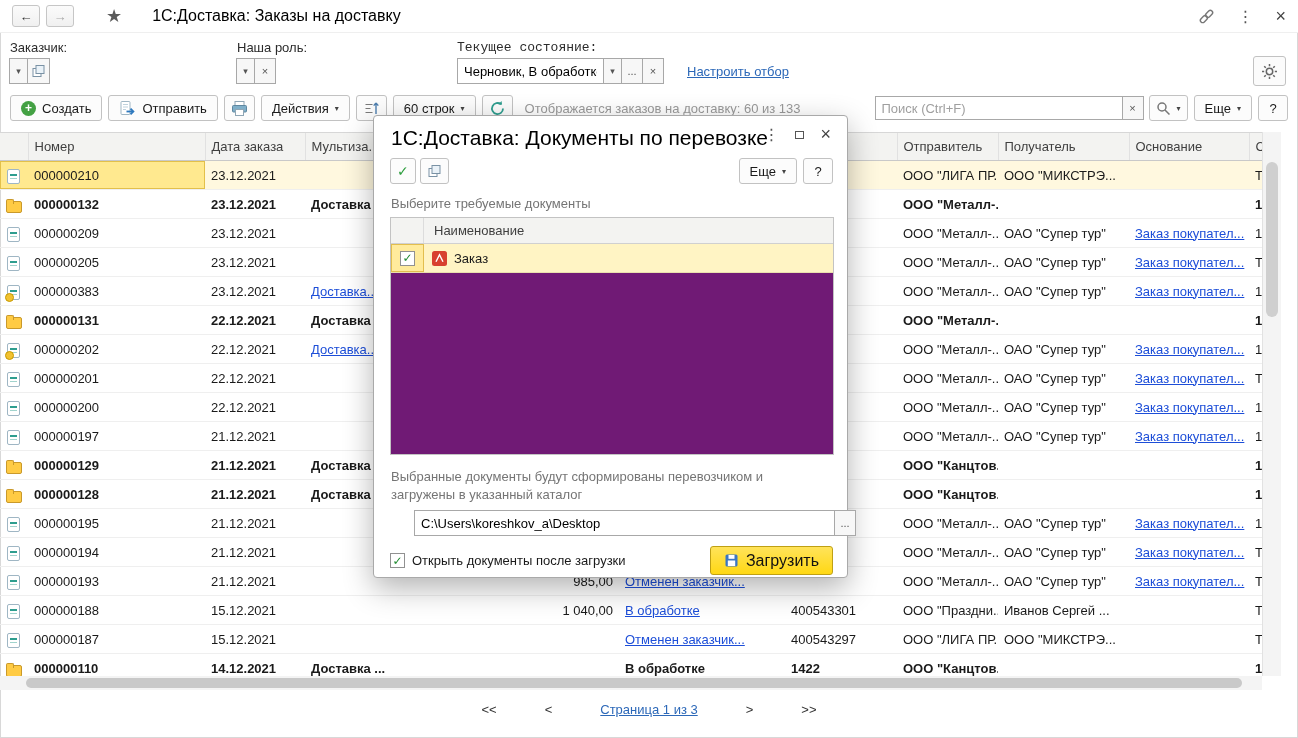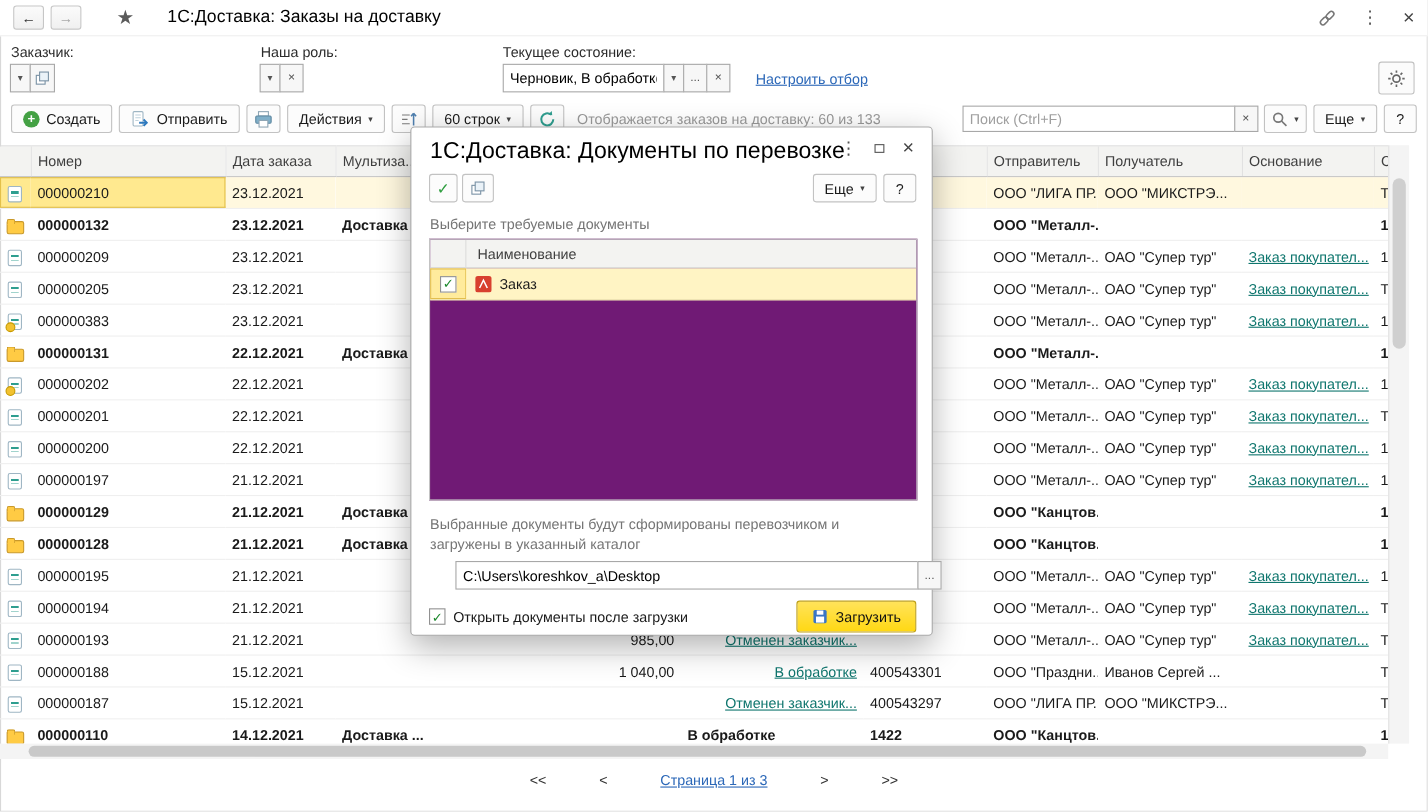--- a/index.html
+++ b/index.html
@@ -70,21 +70,21 @@
     white-space:nowrap; overflow:hidden; vertical-align:middle; }
   td.c-ic { padding:0 0 0 7px; }
   td.c-sum { text-align:right; }
   td.c-tail { padding:0 2px; }
   .trow.bold td { font-weight:bold; }
   .trow.selected td { background:#FFF8DF; }
   .trow.selected td.c-ic, .trow.selected td.c-num { background:#FFE98F;
     box-shadow: inset 0 1px 0 #E3C04A, inset 0 -1px 0 #E3C04A; }
   .trow.selected td.c-ic { box-shadow: inset 0 1px 0 #E3C04A, inset 0 -1px 0 #E3C04A, inset 1px 0 0 #E3C04A; }
   .trow.selected td.c-num { box-shadow: inset 0 1px 0 #E3C04A, inset 0 -1px 0 #E3C04A, inset -1px 0 0 #E3C04A; }
-  .cell-link { color:#0f766e; text-decoration:underline; cursor:pointer;text-align:right; }
+  .cell-link { color:#1d4ed8; text-decoration:underline; cursor:pointer; }
 
   
   .ric { display:inline-block; width:14px; height:14px; position:relative; vertical-align:middle; }
   .ic-doc::before, .ic-docflag::before { content:""; position:absolute; left:1px; top:0;
     width:11px; height:13px; border:1px solid #9FB6C4; border-radius:2px; background-color:#fff;
     background-image:linear-gradient(to bottom, transparent 4px, #2E9E8F 4px, #2E9E8F 6px,
       transparent 6px, transparent 8px, rgba(46,158,143,.45) 8px, rgba(46,158,143,.45) 9px, transparent 9px);
     background-size:7px 13px; background-position:2px 0; background-repeat:no-repeat; }
   .ic-docflag::after { content:""; position:absolute; left:-1px; top:8px; width:7px; height:7px;
     background:#F2C230; border:1px solid #C79A00; border-radius:50%; }
@@ -130,21 +130,21 @@
         display:inline-flex; align-items:center; justify-content:center; cursor:pointer; }
   .cb .mark { font-size:12px; font-weight:bold; color:#1F8A2F; line-height:1; }
   .doclabel { margin-left:7px; }
   .pdfic { margin-left:8px; display:flex; }
   .dlg-note { position:absolute; left:17px; top:352px; width:436px; color:#757575; line-height:18px; }
   .dlg-pathrow { position:absolute; left:16px; top:394px; display:flex;margin-left:24px; }
   .path-input { width:421px; }
   .dlg-bottom { position:absolute; left:16px; right:14px; top:430px; display:flex; align-items:center; gap:7px; }
   .download-btn { margin-left:auto; display:inline-flex; align-items:center; gap:7px; height:29px;
                   padding:0 13px; background:linear-gradient(#FFE35A,#FFD814); border:1px solid #BFA014;
-                  border-radius:3px; font-size:13px; color:#111; cursor:pointer; }
+                  border-radius:3px; font-size:16px; color:#111; cursor:pointer; }
 </style>
 </head>
 <body>
 
 <div class="app">
 
   <div class="titlebar">
     <div class="navbtn">
         <span>←</span>
       </div>
@@ -183,21 +183,21 @@
   <div class="flabel" style="left:237px; top:40px;">Наша роль:</div>
   <div class="fctrl" style="left:237px; top:58px;">
     <span class="mini-btn">
         <span>▾</span>
       </span>
     <span class="mini-btn wide">
         <span>×</span>
       </span>
   </div>
 
-  <div class="flabel" style="left:457px; top:40px;">Текущее состояние:</div>
+  <div class="flabel" style="left:457px; top:40px;font-family:Liberation Mono, monospace;">Текущее состояние:</div>
   <div class="fctrl" style="left:457px; top:58px;">
     <input class="tb-input" style="width: 147px;" value="Черновик, В обработке, З">
     <span class="mini-btn">
         <span>▾</span>
       </span>
     <span class="mini-btn wide">
         <span>...</span>
       </span>
     <span class="mini-btn wide">
         <span>×</span>

